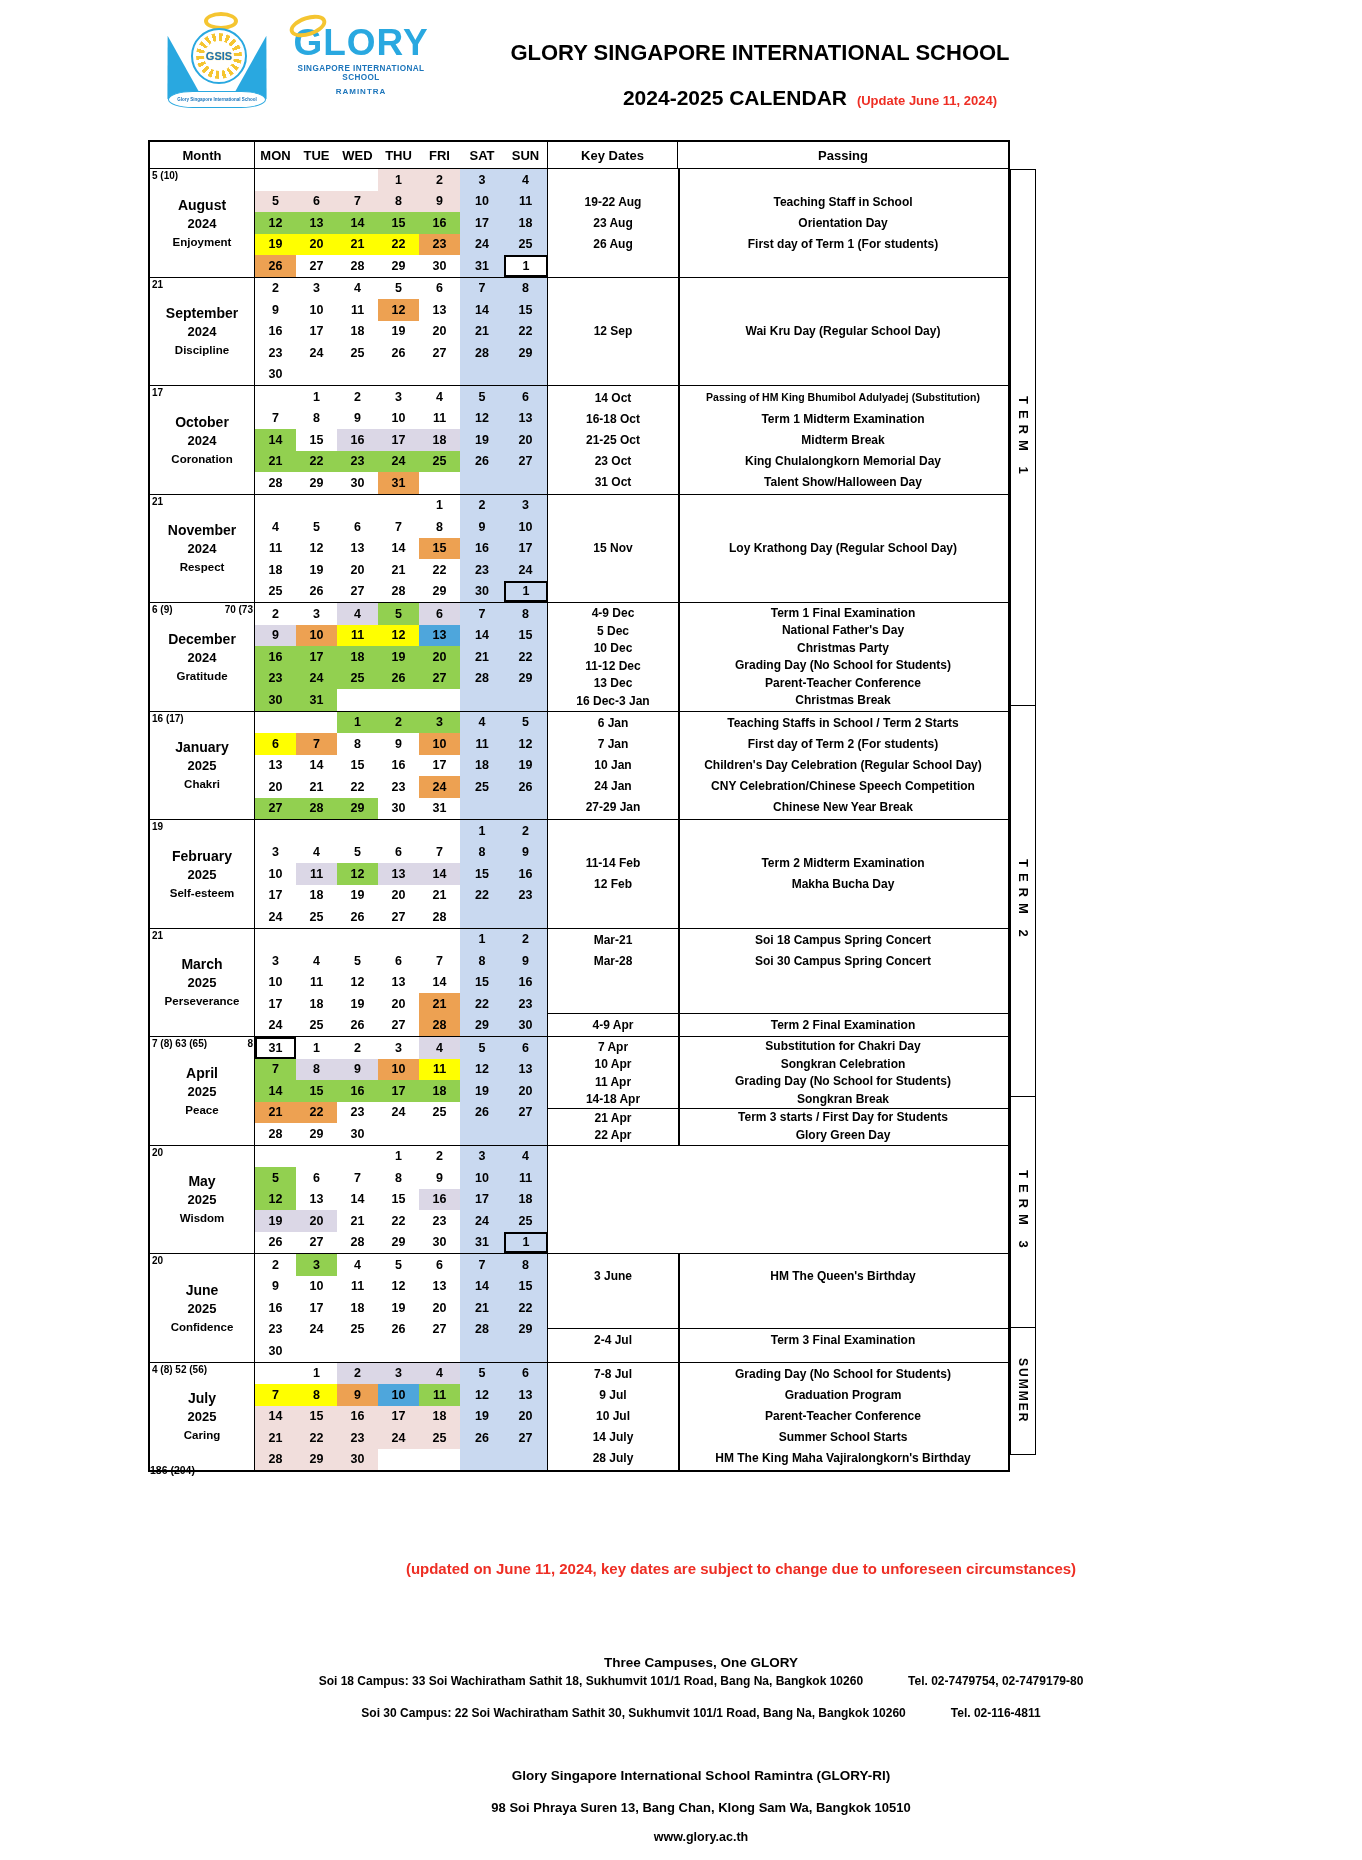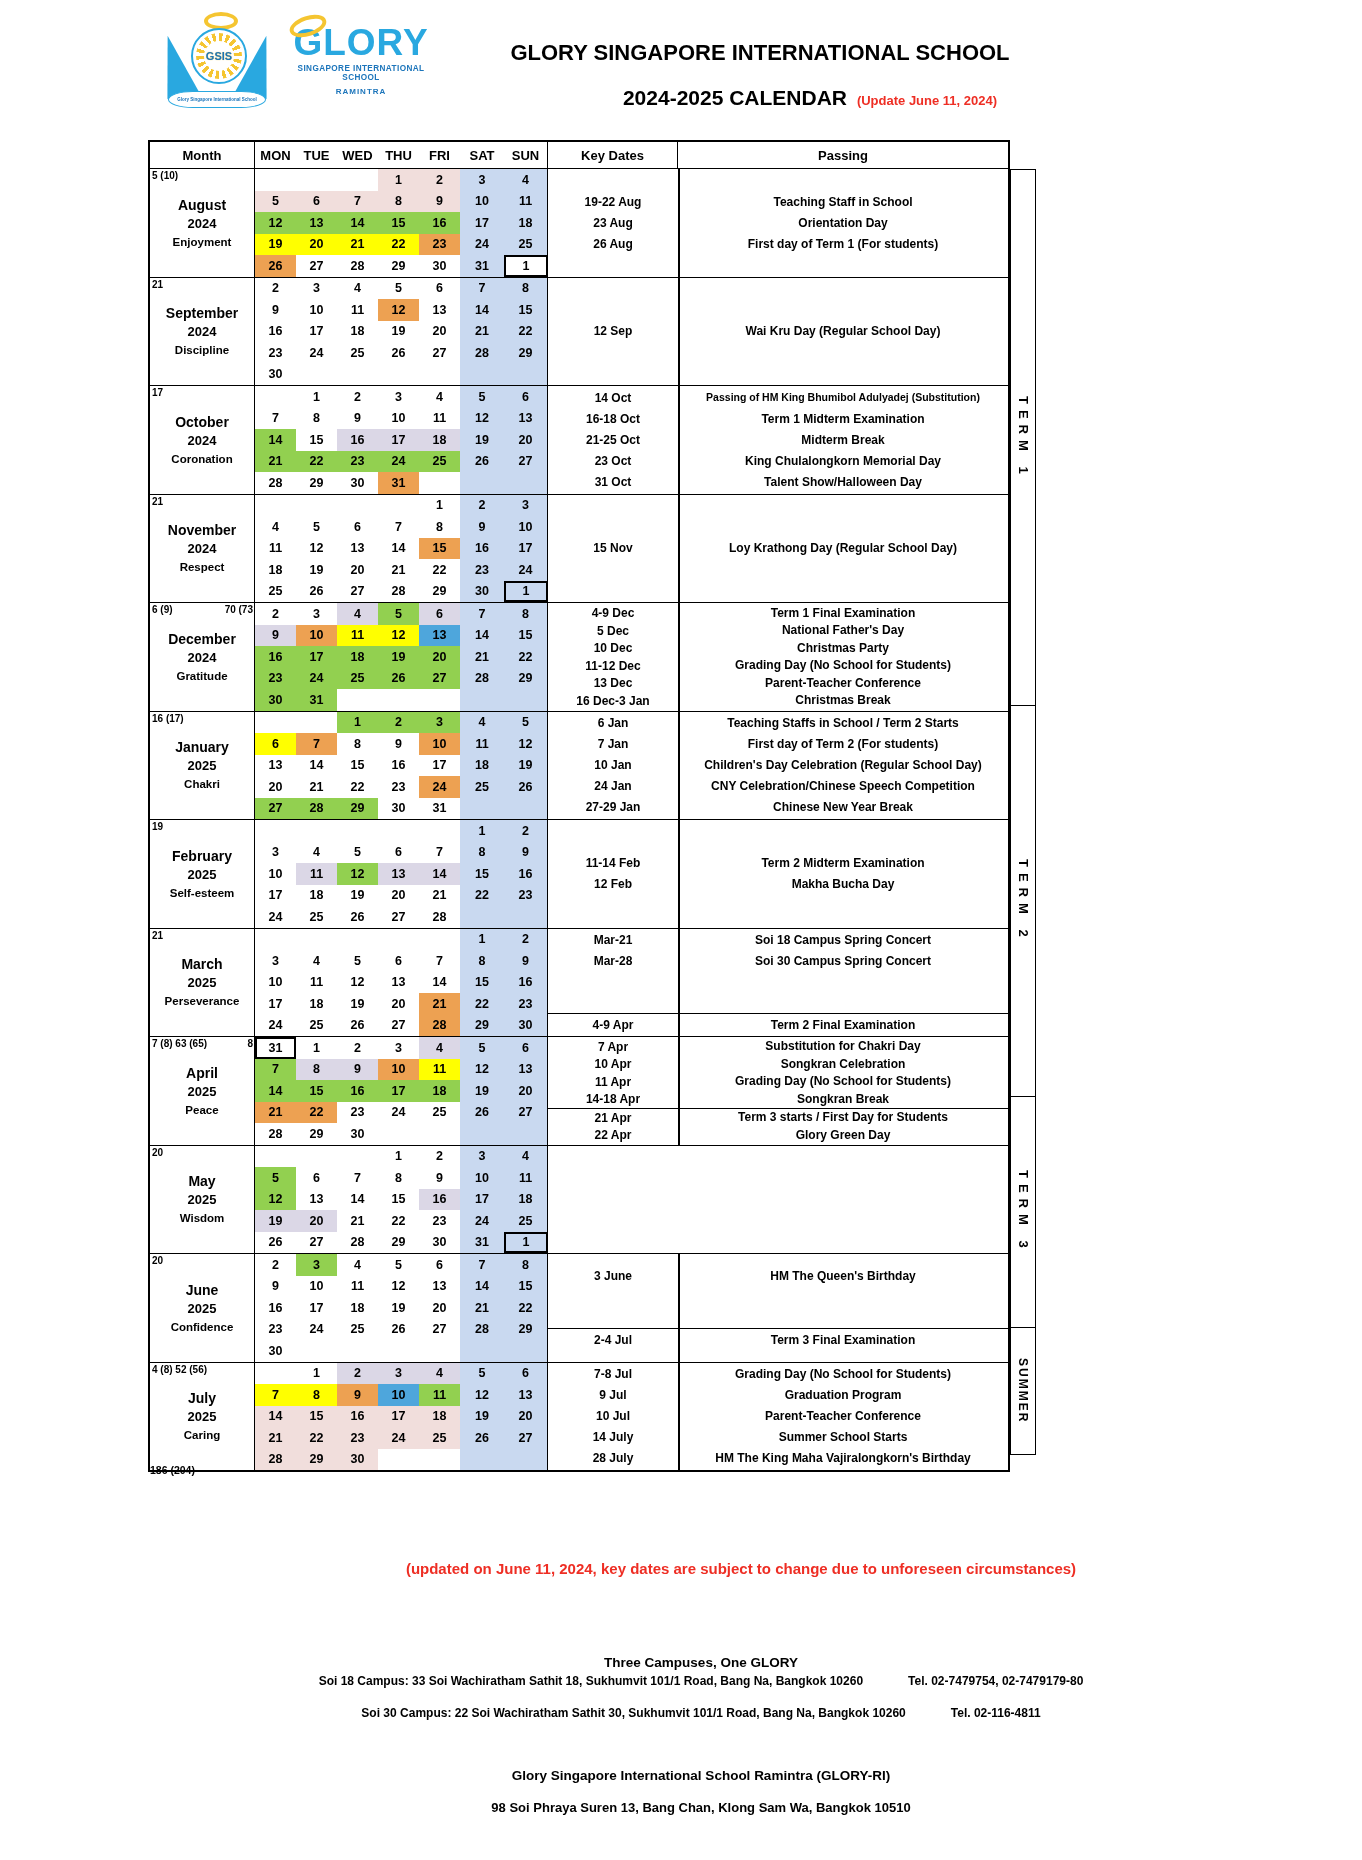--- a/index.html
+++ b/index.html
@@ -836,14 +836,15 @@
   <div class="fline note">(updated on June 11, 2024, key dates are subject to change due to unforeseen circumstances)</div>
   <div class="fline tagline">Three Campuses, One GLORY</div>
   <div class="fline camp1">
     <span>Soi 18 Campus: 33 Soi Wachiratham Sathit 18, Sukhumvit 101/1 Road, Bang Na, Bangkok 10260</span><span class="tel">Tel. 02-7479754, 02-7479179-80</span>
   </div>
   <div class="fline camp2">
     <span>Soi 30 Campus: 22 Soi Wachiratham Sathit 30, Sukhumvit 101/1 Road, Bang Na, Bangkok 10260</span><span class="tel">Tel. 02-116-4811</span>
   </div>
   <div class="fline ri">Glory Singapore International School Ramintra (GLORY-RI)</div>
   <div class="fline addr">98 Soi Phraya Suren 13, Bang Chan, Klong Sam Wa, Bangkok 10510</div>
+  <div class="fline www">www.glory.ac.th</div>
 
 </div>
 
 </body></html>

